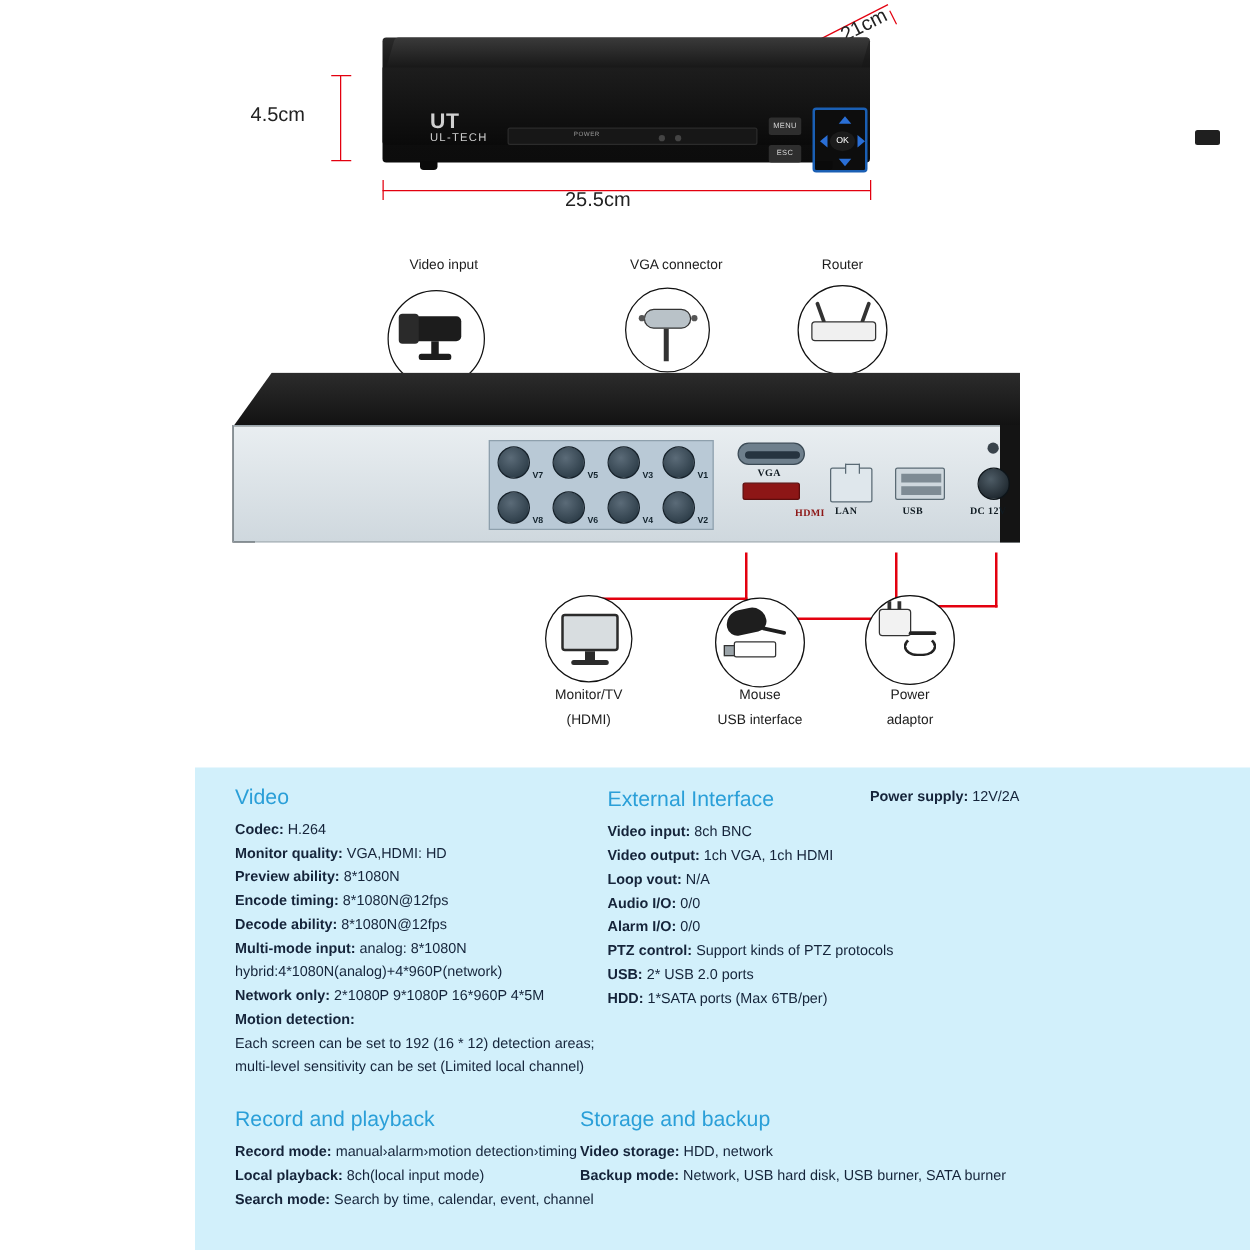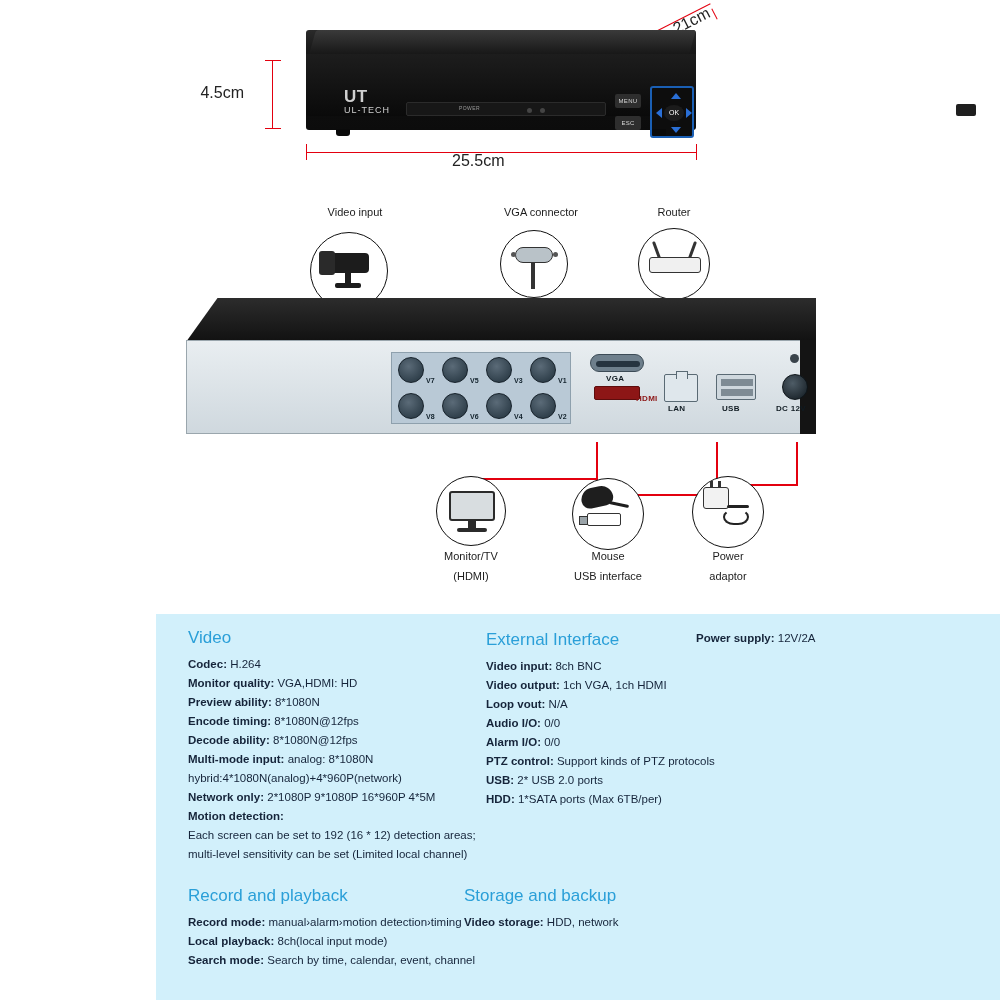--- a/index.html
+++ b/index.html
@@ -135,21 +135,21 @@
     position:absolute; left:530px; top:76px; width:40px; height:26px;
     background:#cfd8de; border:1.5px solid #5a6a74; border-radius:2px;
   }
   .usb-port .bar { position:absolute; left:4px; width:32px; height:7px; background:#7e8b94;}
   .dc-port {
     position:absolute; left:596px; top:76px; width:26px; height:26px;
     border-radius:50%; background:radial-gradient(circle at 40% 35%,#4e5c66,#10181e);
     border:1.5px solid #0d1419;
   }
   .dc-screw { position:absolute; left:604px; top:56px; width:9px; height:9px; border-radius:50%; background:#39434b;}
-  .port-label { position:absolute; font-size:8px; font-weight:bold; color:#101b22; letter-spacing:.3px;}
+  .port-label { position:absolute; font-size:8px; font-weight:bold; color:#101b22; letter-spacing:.3px;font-family:Liberation Serif, serif;}
   .port-label.hdmi { color:#8d1616; }
 
   .lead { position:absolute; background:#e3000f; }
 
   
   .cam-body { position:absolute; left:18px; top:20px; width:40px; height:20px; background:#1c1c1c; border-radius:4px;}
   .cam-lens { position:absolute; left:8px; top:18px; width:16px; height:24px; background:#2a2a2a; border-radius:3px;}
   .cam-stand { position:absolute; left:34px; top:40px; width:6px; height:12px; background:#1c1c1c;}
   .cam-base { position:absolute; left:24px; top:50px; width:26px; height:5px; background:#1c1c1c; border-radius:2px;}
 
@@ -297,21 +297,21 @@
       <span class="bnc-label" style="left:122px;top:60px;">V4</span>
       <span class="bnc-label" style="left:166px;top:60px;">V2</span>
     </div>
 
     <div class="vga-port">
         <span class="pins"></span>
       </div>
     <span class="port-label" style="left:420px; top:76px;">VGA</span>
 
     <div class="hdmi-port"></div>
-    <span class="port-label hdmi" style="left:406px; top:96px;padding-left:44px;">HDMI</span>
+    <span class="port-label hdmi" style="left:406px; top:108px;padding-left:44px;">HDMI</span>
 
     <div class="lan-port">
         <span class="notch"></span>
       </div>
     <span class="port-label" style="left:482px; top:106px;">LAN</span>
 
     <div class="usb-port">
       <span class="bar" style="top:4px;"></span>
       <span class="bar" style="top:14px;"></span>
     </div>
@@ -410,15 +410,16 @@
         <div class="spec-row"><b>Record mode:</b><span class="v">  manual›alarm›motion detection›timing</span></div>
         <div class="spec-row"><b>Local playback:</b><span class="v">  8ch(local input mode)</span></div>
         <div class="spec-row"><b>Search mode:</b><span class="v">  Search by time, calendar, event, channel</span></div>
       </div>
   </div>
 
   <div class="spec-col" style="left:308px; top:272px; width:420px;">
     <div class="spec-h">Storage and backup</div>
     <div id="sto-rows">
         <div class="spec-row"><b>Video storage:</b><span class="v">  HDD, network</span></div>
+        <div class="spec-row"><b>Backup mode:</b><span class="v">  Network, USB hard disk, USB burner, SATA burner</span></div>
       </div>
   </div>
 </div>
 
 </body></html>

